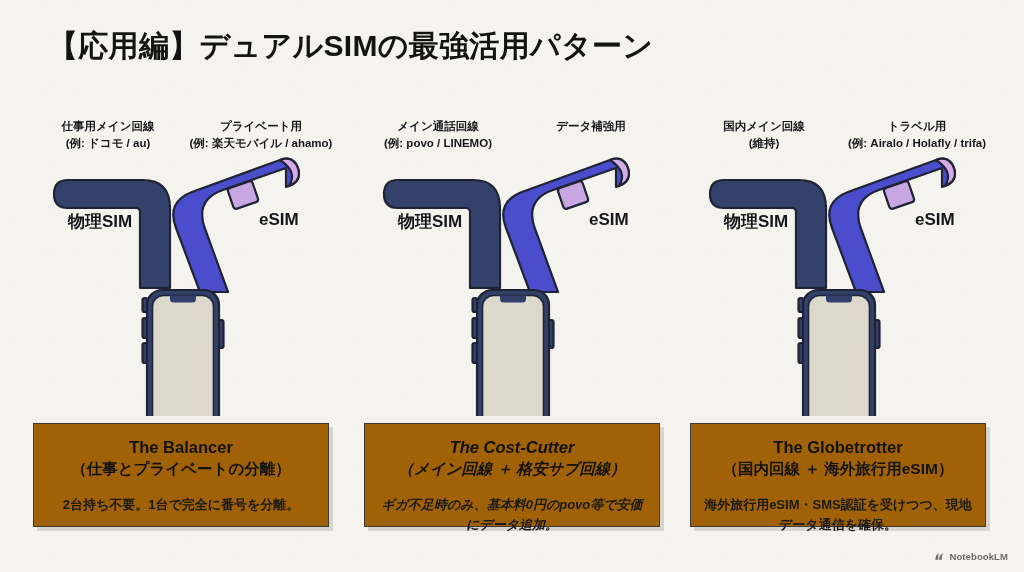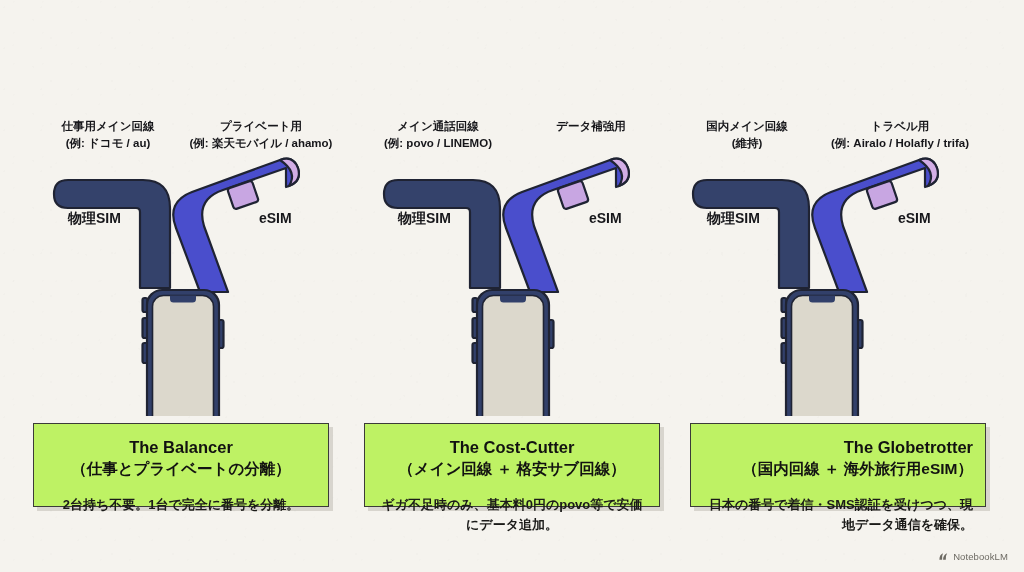--- a/index.html
+++ b/index.html
@@ -51,21 +51,21 @@
 
   
   .column {
     position: absolute;
     top: 118px;
     width: 330px;
     height: 300px;
   }
   #column-0 { left: 18px; }
   #column-1 { left: 348px; }
-  #column-2 { left: 657px; }
+  #column-2 { left: 674px; }
 
   .sim-header {
     position: absolute;
     top: 0;
     width: 170px;
     text-align: center;
     font-size: 11.5px;
     font-weight: bold;
     line-height: 1.45;
     color: #16161a;
@@ -73,50 +73,50 @@
   .sim-header .hdr-sub {
     font-weight: bold;
     font-size: 11.5px;
     display: block;
   }
   .header-left  { left: 5px; }
   .header-right { left: 158px; }
 
   .sim-tag {
     position: absolute;
-    font-size: 14px;
+    font-size: 17px;
     font-weight: bold;
     color: #16161a;
     white-space: nowrap;
   }
   .tag-physical { left: 50px;  top: 92px; }
   .tag-esim     { left: 228px; top: 92px; margin-left: 13px; }
 
   .art {
     position: absolute;
     left: 0;
     top: 28px;
   }
 
   
   .caption-card {
     position: absolute;
     top: 423px;
     width: 296px;
-    height: 84px;
-    background: #bef264;
+    height: 104px;
+    background: #a16207;
     border: 1.6px solid #3b3b38;
     box-shadow: 4px 4px 0 rgba(140,136,126,0.28);
     box-sizing: border-box;
     padding: 13px 12px 0 12px;
     text-align: center;
   }
   #caption-0 { left: 33px; }
-  #caption-1 { left: 364px; }
-  #caption-2 { left: 690px; text-align: right; }
+  #caption-1 { left: 364px; font-style: italic; }
+  #caption-2 { left: 690px; }
 
   .caption-title {
     font-size: 16.5px;
     font-weight: bold;
     line-height: 1.32;
     color: #121211;
   }
   .caption-title .ct-sub {
     display: block;
     font-size: 15.5px;
@@ -132,31 +132,32 @@
   
   #watermark {
     position: absolute;
     right: 16px;
     bottom: 10px;
     display: flex;
     align-items: center;
     gap: 4px;
     font-size: 9.5px;
     color: #6d6a63;
-    font-weight: normal;
+    font-weight: bold;
     letter-spacing: 0.1px;
   }
 </style>
 </head>
 <body>
 
 <div id="paper-texture"></div>
 
 <div id="slide">
 
+  <div id="page-title">【応用編】デュアルSIMの最強活用パターン</div>
 
   <div class="column" id="column-0">
 
     <div class="sim-header header-right">
       <span>プライベート用</span>
       <span class="hdr-sub">(例: 楽天モバイル / ahamo)</span>
     </div>
 
     <div class="sim-header header-left">
       <span>仕事用メイン回線</span>
@@ -282,21 +283,21 @@
       <span class="ct-sub">（メイン回線 ＋ 格安サブ回線）</span>
     </div>
     <div class="caption-body">ギガ不足時のみ、基本料0円のpovo等で安価にデータ追加。</div>
   </div>
 
   <div class="caption-card" id="caption-2">
     <div class="caption-title">
       <span>The Globetrotter</span>
       <span class="ct-sub">（国内回線 ＋ 海外旅行用eSIM）</span>
     </div>
-    <div class="caption-body">日本の番号で着信・SMS認証を受けつつ、現地データ通信を確保。</div>
+    <div class="caption-body">海外旅行用eSIM・SMS認証を受けつつ、現地データ通信を確保。</div>
   </div>
 
   <div id="watermark">
     <svg width="11" height="11" viewBox="0 0 24 24">
       <path d="M3 19 Q 3 8 11 5 Q 8 11 9 19 Z" fill="#6d6a63"></path>
       <path d="M11 19 Q 11 9 20 5 Q 16 11 17 19 Z" fill="#6d6a63"></path>
     </svg>
     <span>NotebookLM</span>
   </div>
 

